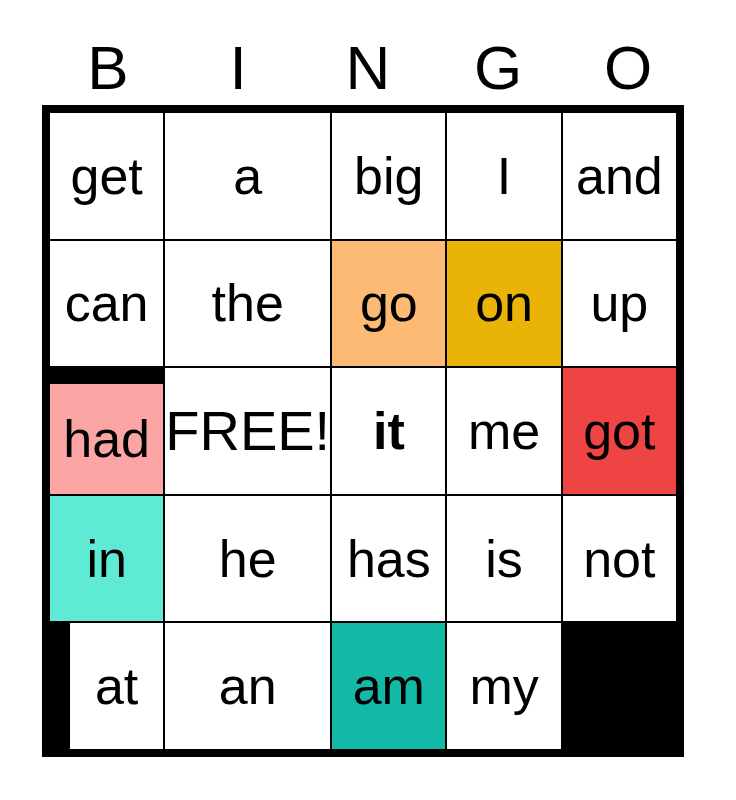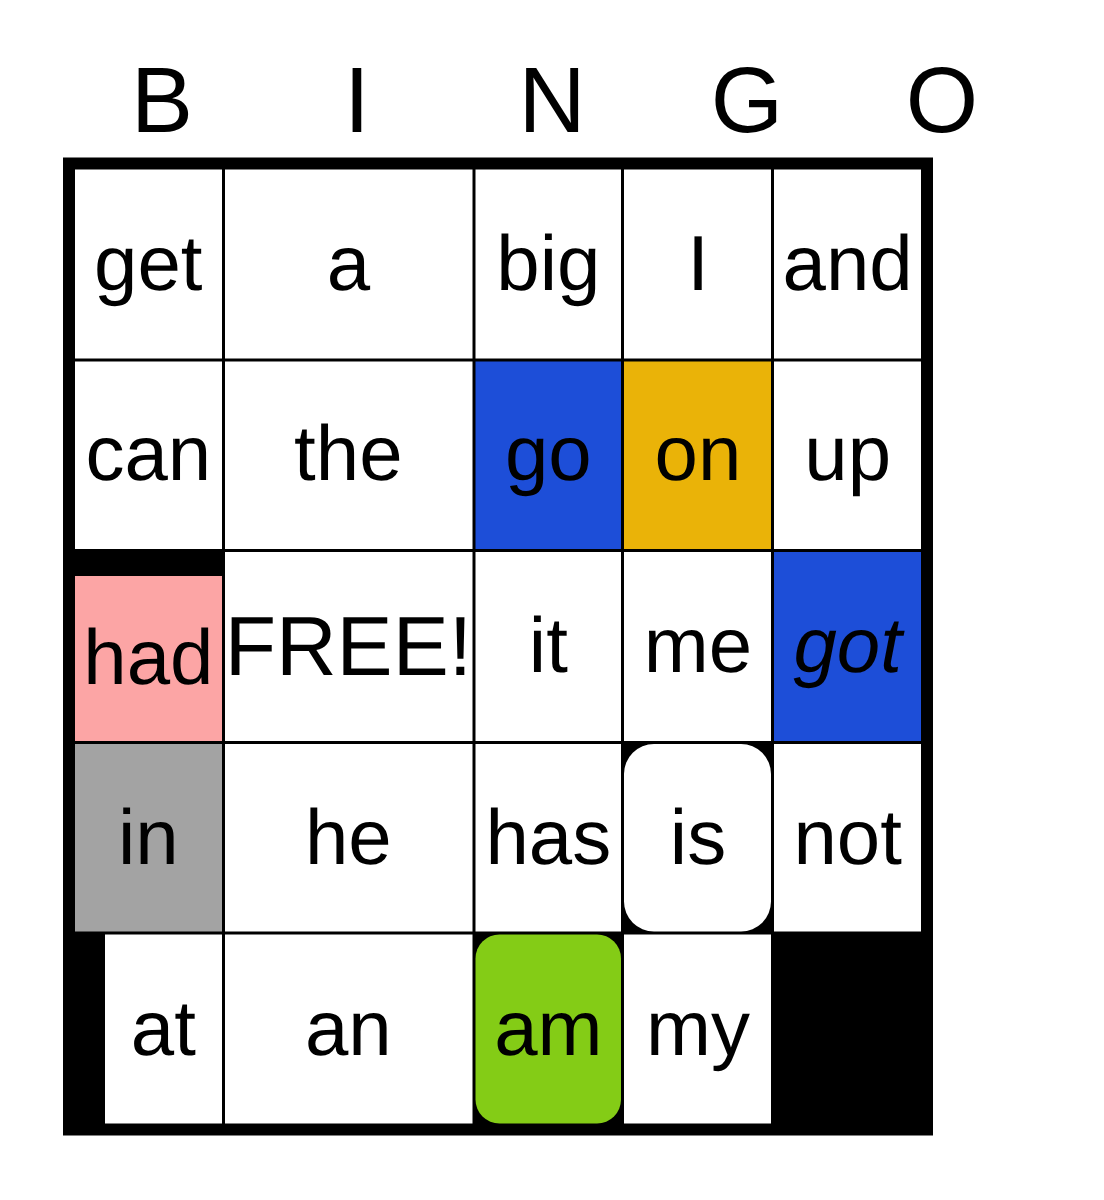--- a/index.html
+++ b/index.html
@@ -33,21 +33,21 @@
     box-sizing: border-box;
     padding-bottom: 6px;
     font-size: 62px;
     line-height: 1;
     font-weight: 400;
   }
   .bingo-grid {
     position: absolute;
     left: 42px;
     top: 105px;
-    width: 580px;
+    width: 642px;
     height: 652px;
     box-sizing: border-box;
     display: grid;
     grid-template-columns: repeat(5, 1fr);
     grid-template-rows: repeat(5, 1fr);
     gap: 2px;
     padding: 8px;
     background: #000000;
   }
   .bingo-cell {
@@ -76,31 +76,31 @@
       <div class="header-letter">O</div>
     </div>
   <div class="bingo-grid" style="background: rgb(0, 0, 0);">
       <div class="bingo-cell" style="background: rgb(255, 255, 255);">get</div>
       <div class="bingo-cell" style="background: rgb(255, 255, 255);">a</div>
       <div class="bingo-cell" style="background: rgb(255, 255, 255);">big</div>
       <div class="bingo-cell" style="background: rgb(255, 255, 255);">I</div>
       <div class="bingo-cell" style="background: rgb(255, 255, 255);">and</div>
       <div class="bingo-cell" style="background: rgb(255, 255, 255);">can</div>
       <div class="bingo-cell" style="background: rgb(255, 255, 255);">the</div>
-      <div class="bingo-cell" style="background: #1d4ed8;">go</div>
+      <div class="bingo-cell" style="background: #fdba74;">go</div>
       <div class="bingo-cell" style="background: #eab308;">on</div>
       <div class="bingo-cell" style="background: rgb(255, 255, 255);">up</div>
       <div class="bingo-cell" style="background: #fca5a5; margin-top: 16px;">had</div>
       <div class="bingo-cell free" style="background: rgb(255, 255, 255);">FREE!</div>
-      <div class="bingo-cell" style="background: rgb(255, 255, 255);">it</div>
+      <div class="bingo-cell" style="background: rgb(255, 255, 255); font-weight: bold;">it</div>
       <div class="bingo-cell" style="background: rgb(255, 255, 255);">me</div>
-      <div class="bingo-cell" style="background: #1d4ed8; font-style: italic;">got</div>
-      <div class="bingo-cell" style="background: #a3a3a3;">in</div>
+      <div class="bingo-cell" style="background: #ef4444;">got</div>
+      <div class="bingo-cell" style="background: #5eead4;">in</div>
       <div class="bingo-cell" style="background: rgb(255, 255, 255);">he</div>
       <div class="bingo-cell" style="background: rgb(255, 255, 255);">has</div>
-      <div class="bingo-cell" style="background: rgb(255, 255, 255); border-radius: 20px;">is</div>
+      <div class="bingo-cell" style="background: rgb(255, 255, 255);">is</div>
       <div class="bingo-cell" style="background: rgb(255, 255, 255);">not</div>
       <div class="bingo-cell" style="background: rgb(255, 255, 255); margin-left: 20px;">at</div>
       <div class="bingo-cell" style="background: rgb(255, 255, 255);">an</div>
-      <div class="bingo-cell" style="background: #84cc16; border-radius: 16px;">am</div>
+      <div class="bingo-cell" style="background: #14b8a6;">am</div>
       <div class="bingo-cell" style="background: rgb(255, 255, 255);">my</div>
     </div>
 </div>
 
 </body></html>

